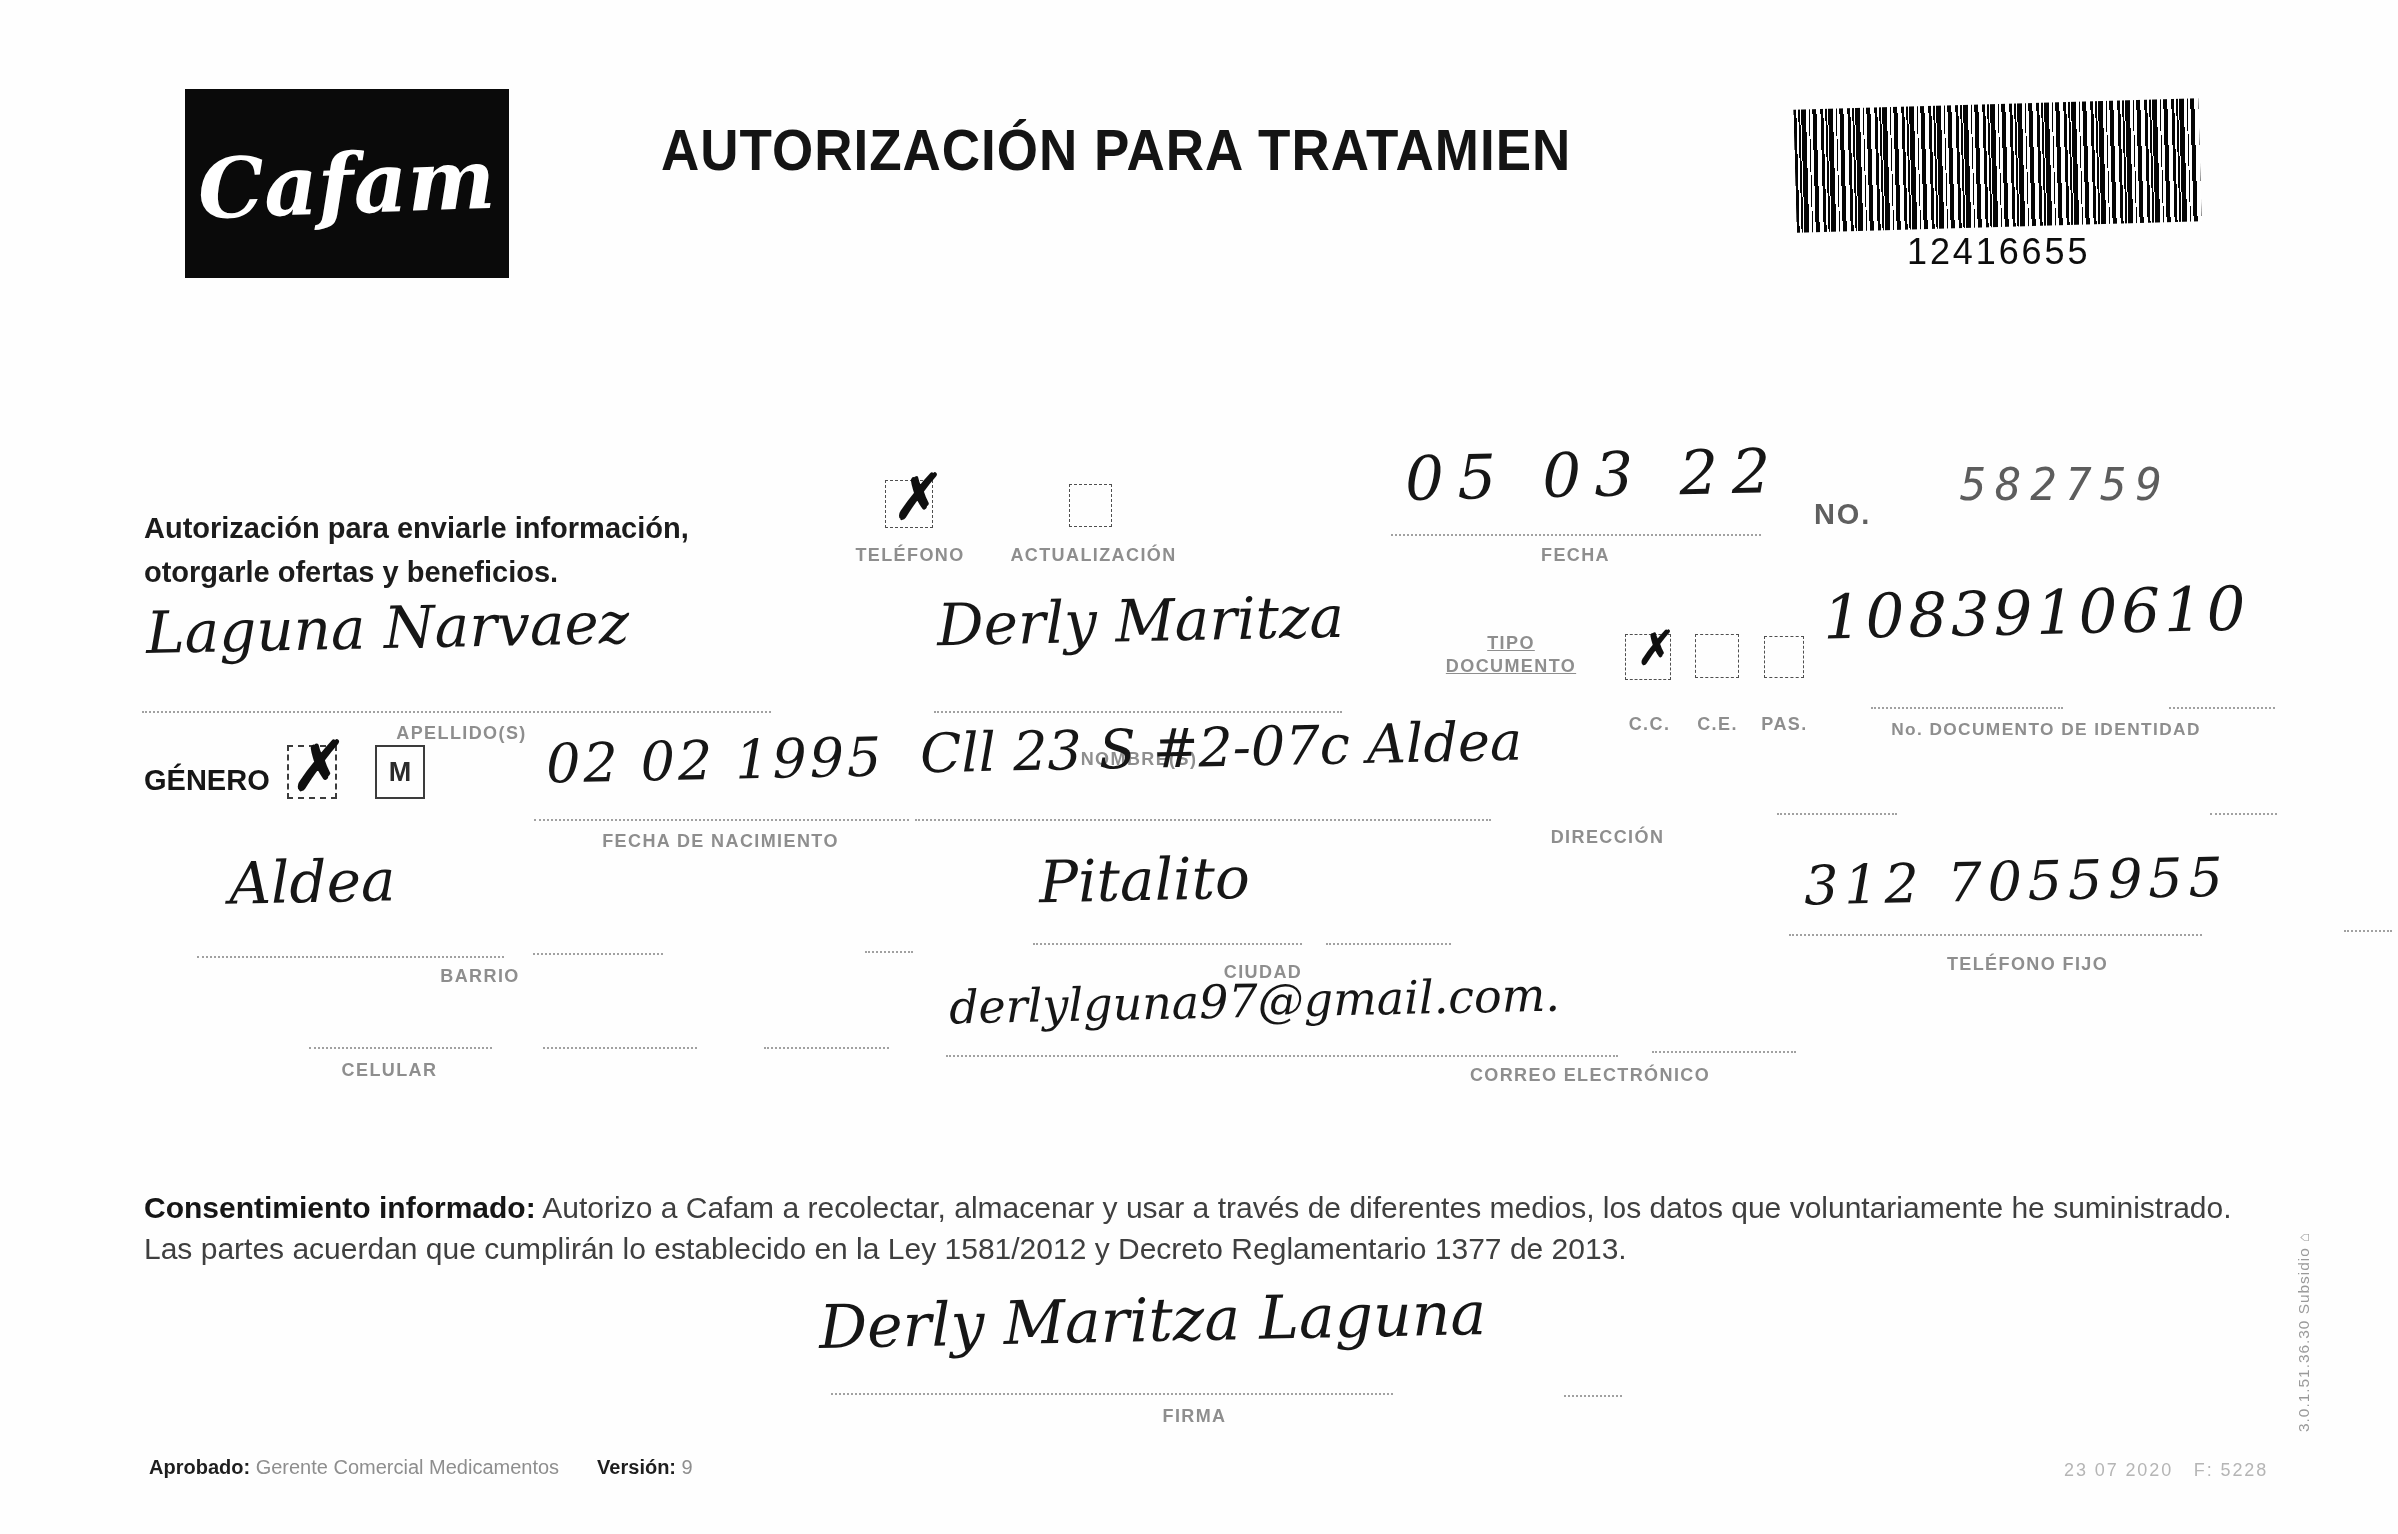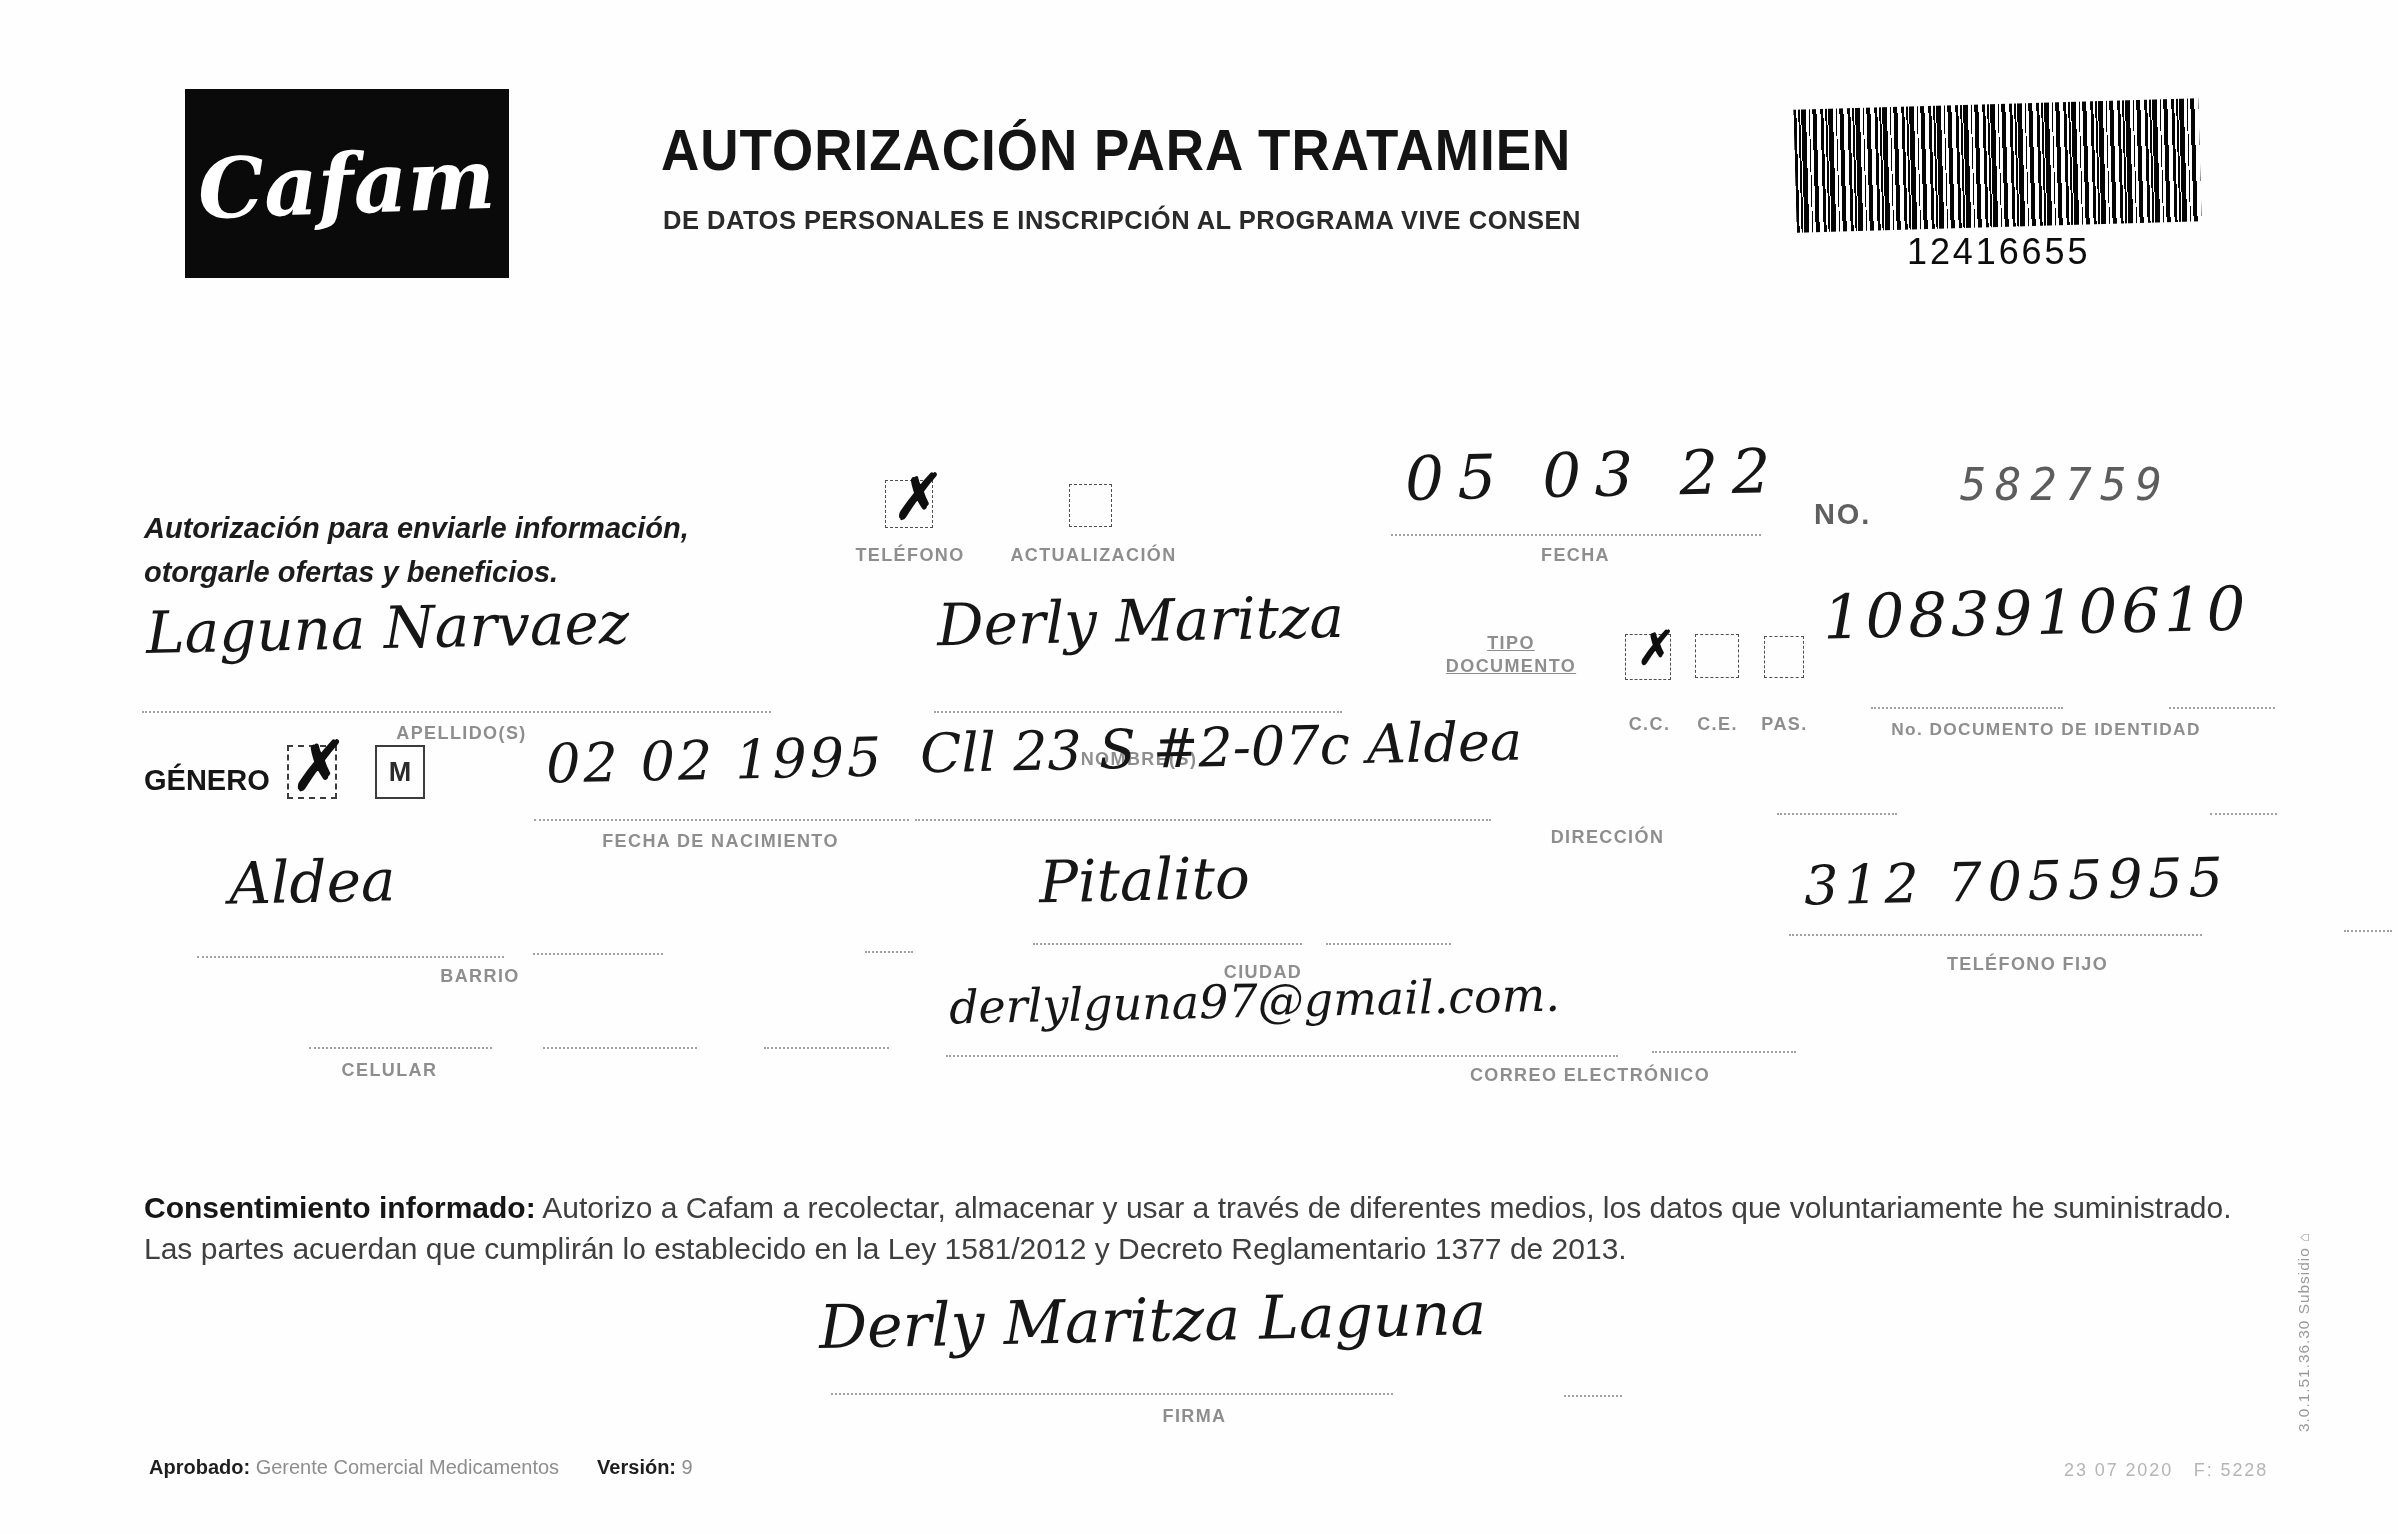--- a/index.html
+++ b/index.html
@@ -25,42 +25,41 @@
   .logo-box{position:absolute;background:#0a0a0a;display:flex;
             align-items:center;justify-content:center;}
   .logo-text{font-family:"DejaVu Serif",serif;font-style:italic;font-weight:700;
              color:#ffffff;font-size:83px;transform:rotate(-2deg);}
   .tagline{position:absolute;color:#b8b8b8;font-weight:700;letter-spacing:4.8px;
            font-size:54px;opacity:.85;}
   .title{position:absolute;font-weight:800;font-size:53px;color:#141414;
          letter-spacing:1px;transform:scale(1.0,1.08);transform-origin:left top;white-space:nowrap;}
   .subtitle{position:absolute;font-weight:700;font-size:25.5px;color:#2a2a2a;
             letter-spacing:0.5px;white-space:nowrap;}
-  .intro{position:absolute;font-weight:700;font-size:29px;color:#1c1c1c;line-height:1.5;font-style:italic;}
+  .intro{position:absolute;font-weight:700;font-size:29px;color:#1c1c1c;line-height:1.5;}
   .dotmatrix{position:absolute;font-family:"DejaVu Sans Mono",monospace;color:#5d5d5d;
              letter-spacing:8.6px;white-space:nowrap;font-style:italic;}
   .consent{position:absolute;font-size:30px;line-height:1.38;color:#3f3f3f;}
   .consent b{color:#161616;}
   .blackbold{font-weight:800;color:#161616;}
   .footnote{font-size:20px;color:#8e8e8e;}
   .footnote b{color:#1e1e1e;}
   .sidewrap{position:absolute;transform:rotate(-90deg);transform-origin:left bottom;
             white-space:nowrap;color:#9a9a9a;font-size:15.4px;letter-spacing:1px;}
 </style>
 </head>
 <body>
 
 <div class="page">
 
   <div class="logo-box" style="left:185px;top:89px;width:324px;height:189px;">
     <span class="logo-text">Cafam</span>
   </div>
 
   <div class="title" style="left:661px;top:117px;">AUTORIZACIÓN PARA TRATAMIEN</div>
-  <div class="subtitle" style="left:663px;top:206px;">DE DATOS PERSONALES E INSCRIPCIÓN AL PROGRAMA VIVE CONSEN</div>
 
   <div class="barcode" style="left:1795px;top:104px;width:405px;height:123px;"></div>
   <div class="abs" style="left:1907px;top:231px;font-size:36px;letter-spacing:2.9px;color:#0c0c0c;text-align:right;">12416655</div>
 
   <div class="intro" style="left:144px;top:507px;width:615px;">Autorización para enviarle información, otorgarle ofertas y beneficios.</div>
 
   <div class="box" style="left:885px;top:480px;width:48px;height:48px;"></div>
   <div class="xmark" style="left:890px;top:469px;font-size:56px;">✗</div>
   <div class="lbl" style="left:826px;top:544px;width:168px;">TELÉFONO</div>
 

